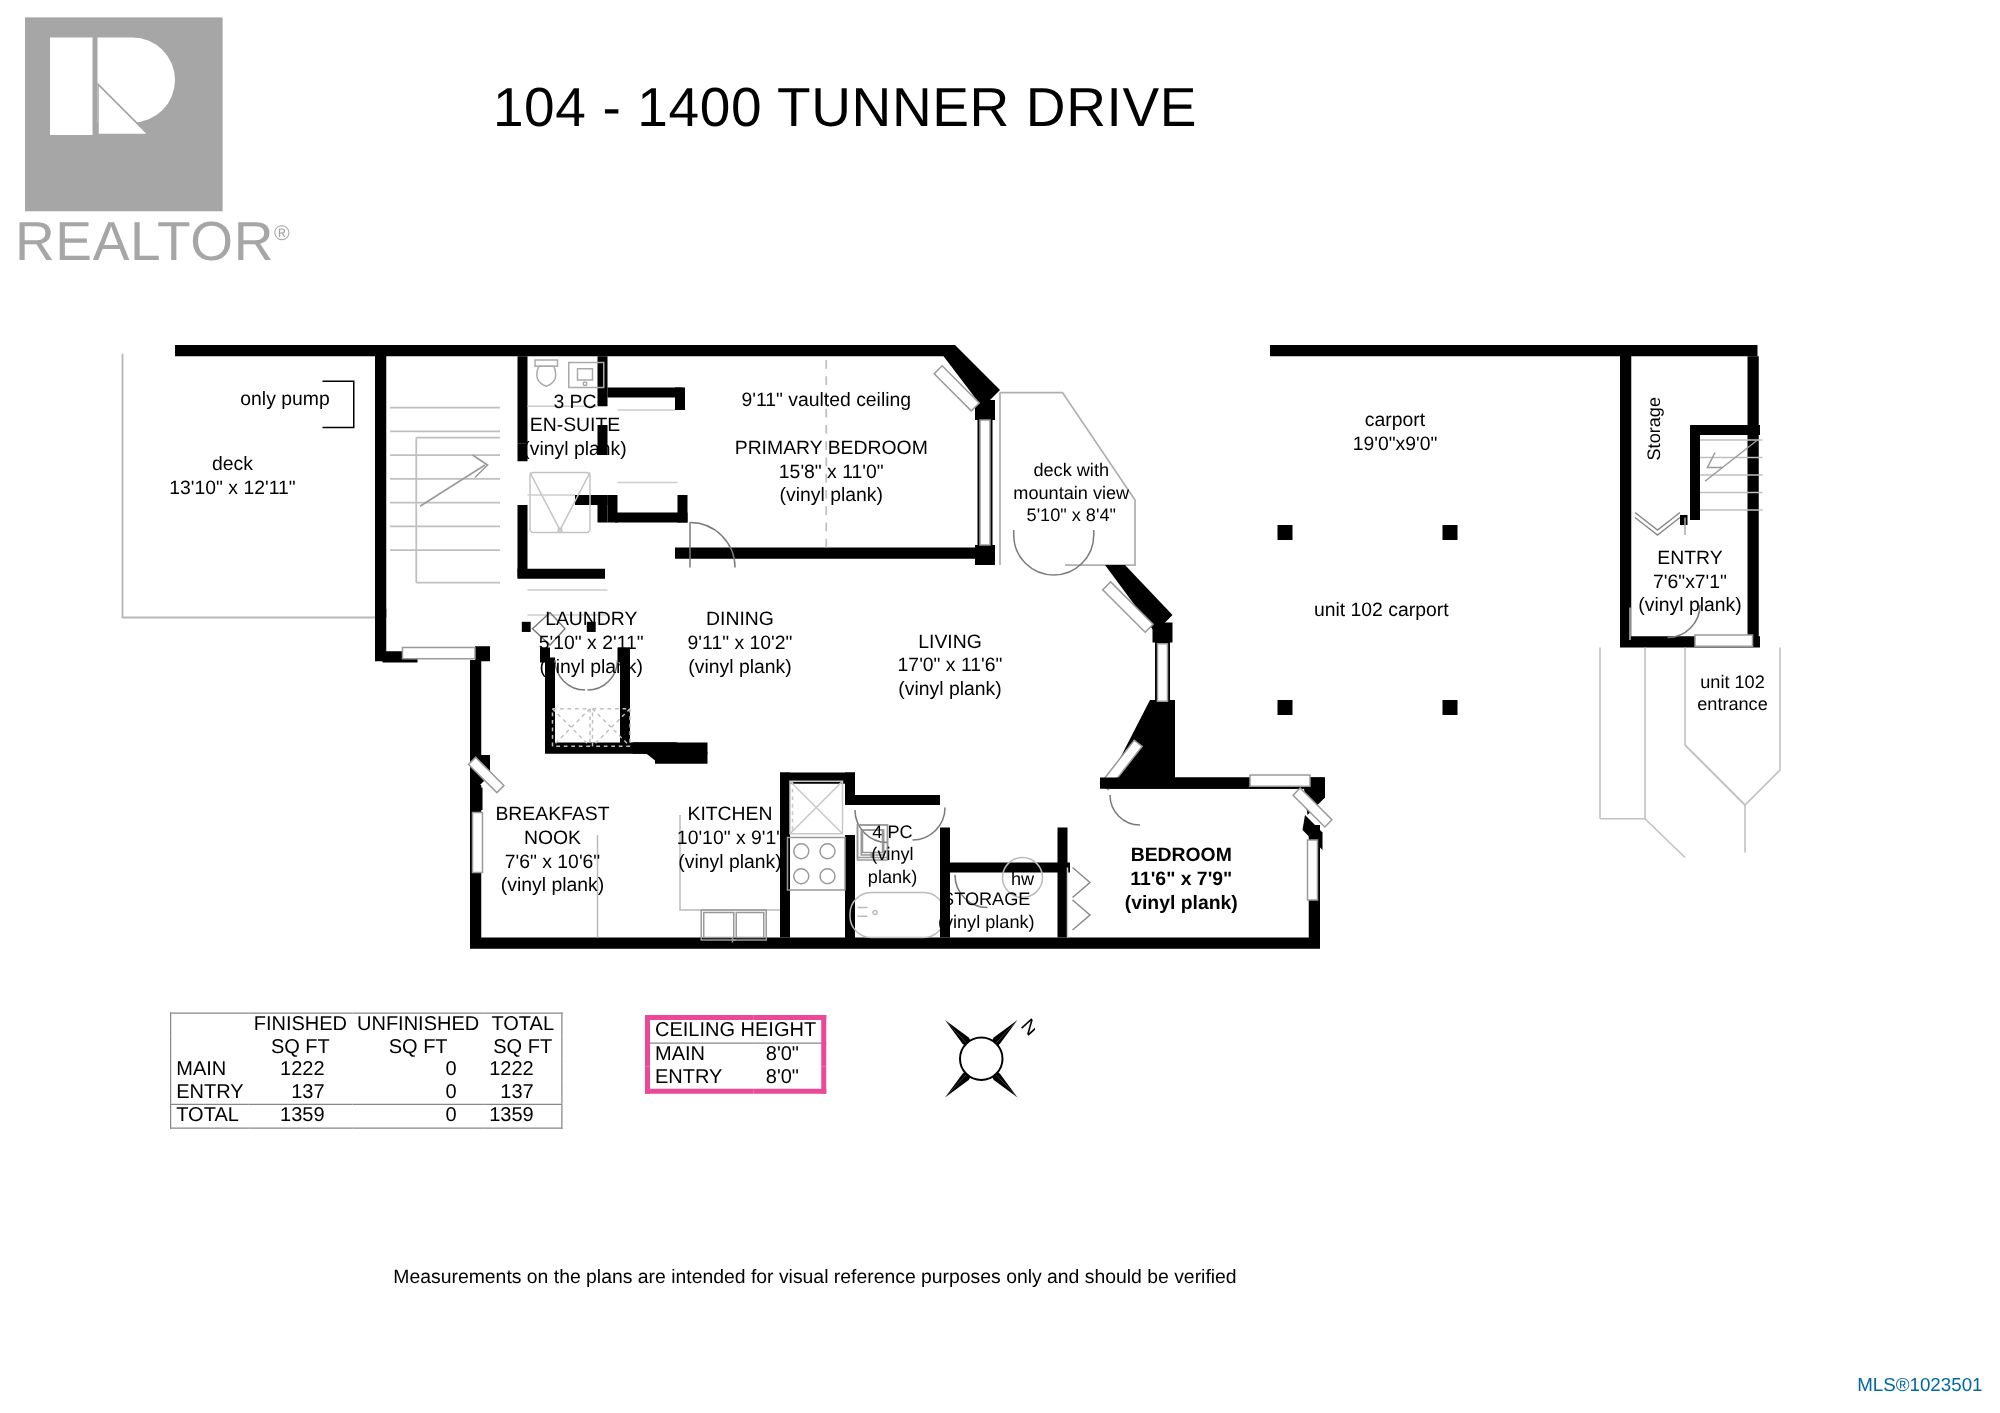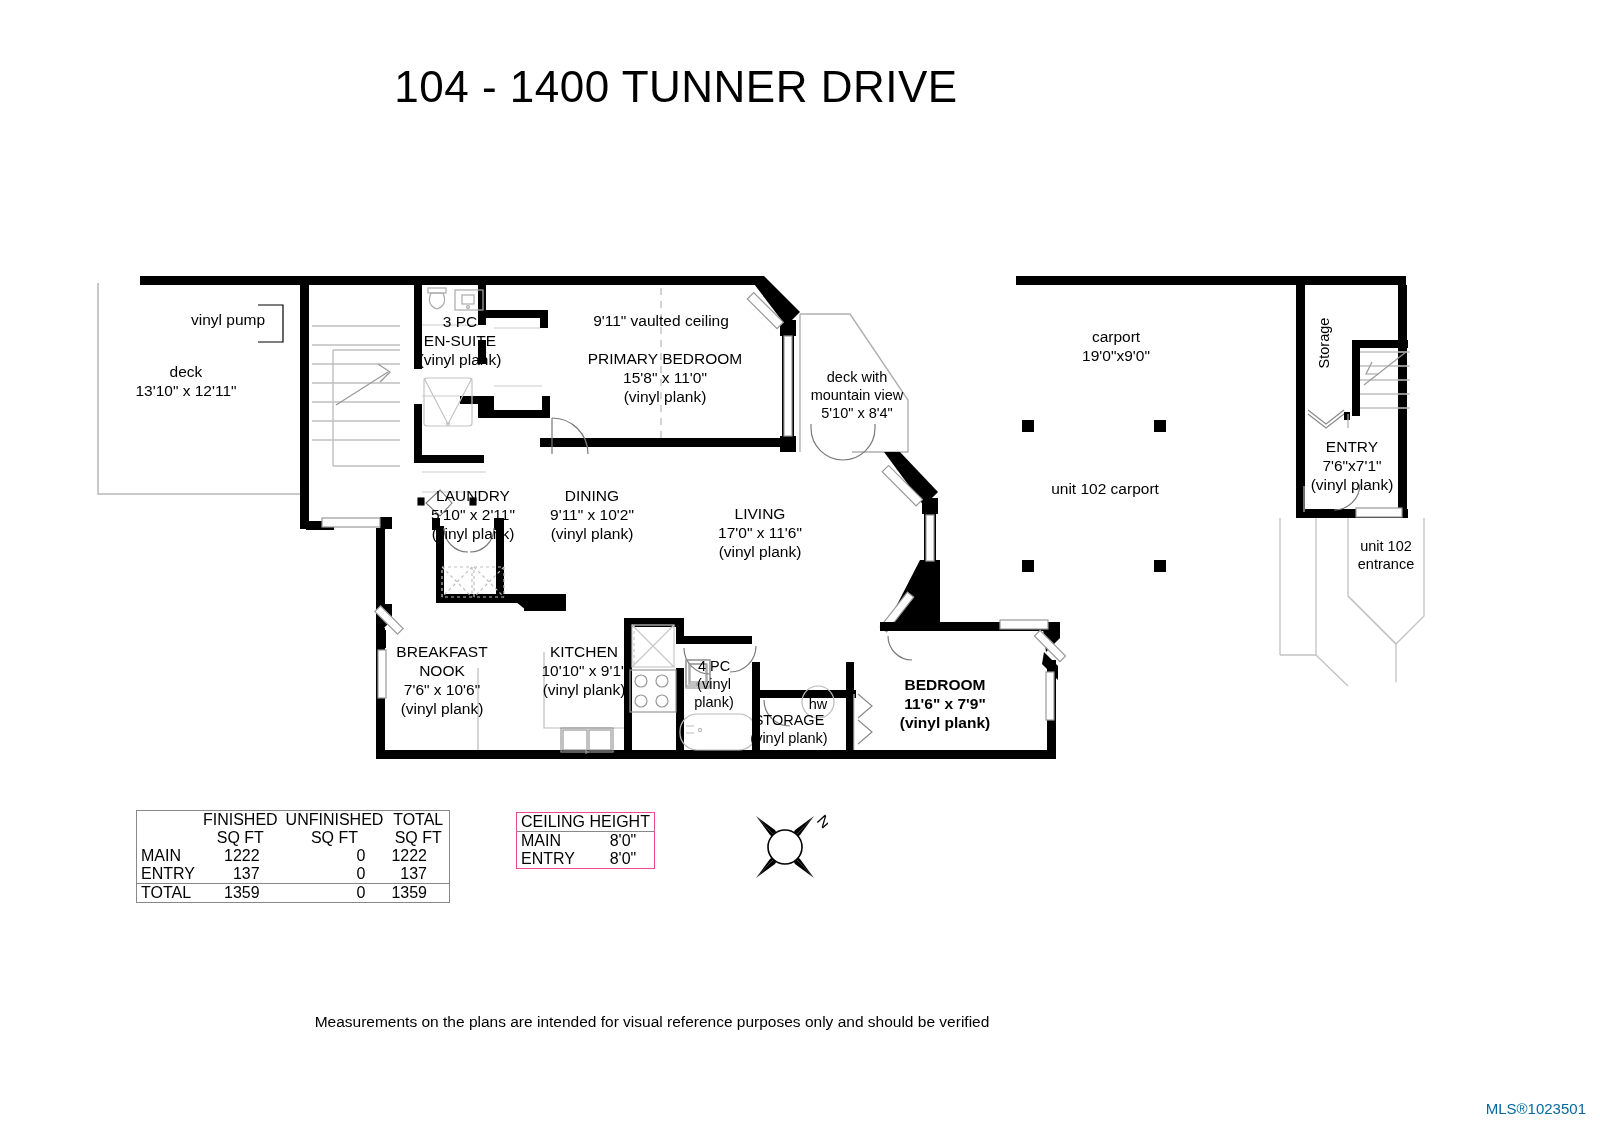--- a/index.html
+++ b/index.html
@@ -112,21 +112,21 @@
     width: 300px;
   }
   #area-table td.hdr { text-align: center; }
   #area-table td.rowlabel { text-align: left; }
   #area-table td.num { text-align: right; padding-right: 22px; }
   #area-table tr.total-row td { border-top: 1px solid #888; }
 
   #ceiling-table {
     left: 516px;
     top: 812px;
-    border: 1px solid #ec4899;
+    border: 4px solid #ec4899;
     width: 117px;
   }
   #ceiling-table td.chdr { text-align: left; border-bottom: 1px solid #888; }
   #ceiling-table td.clabel { text-align: left; }
   #ceiling-table td.cval { text-align: left; padding-left: 10px; }
 
   
   #compass {
     position: absolute;
     left: 742px;
@@ -152,20 +152,32 @@
     font-size: 15px;
     color: #0369a1;
     white-space: nowrap;
   }
 </style>
 </head>
 <body>
 
 <div id="root">
 
+  <div id="realtor-logo">
+    <div id="realtor-mark">
+      <svg width="158" height="155" viewBox="0 0 158 155">
+        <rect x="0" y="0" width="158" height="155" fill="#a6a6a6"></rect>
+        <rect x="20" y="16" width="34" height="78" fill="#ffffff"></rect>
+        <path d="M58 16 L86 16 A34 34 0 0 1 86 84 L58 84 Z" fill="#ffffff"></path>
+        <path d="M58 52 L58 94 L100 94 Z" fill="#a6a6a6"></path>
+        <path d="M59 55 L97 93 L59 93 Z" fill="#ffffff"></path>
+      </svg>
+    </div>
+    <div id="realtor-word"><span>REALTOR</span><sup>®</sup></div>
+  </div>
 
   <div id="plan-title">104 - 1400 TUNNER DRIVE</div>
 
   <svg id="plan-canvas" viewBox="0 0 1600 1130">
     <g fill="none" stroke="#000">
 
       <g stroke="#b8b8b8" stroke-width="1.5" fill="none">
         <path d="M98 283 L98 494 L300 494"></path>
       </g>
       <g stroke="#000" stroke-width="1.2" fill="none">
@@ -470,21 +482,21 @@
         <path d="M1280 655 L1316 655 L1316 518"></path>
         <path d="M1348 518 L1348 596 L1396 644 L1424 616 L1424 518"></path>
         <path d="M1348 596 L1396 644"></path>
         <path d="M1396 644 L1396 682"></path>
         <path d="M1316 655 L1348 686"></path>
       </g>
     </g>
   </svg>
 
   <div class="lbl" style="left:228px; top:310px;">
-    <div>vinyl pump</div>
+    <div>only pump</div>
   </div>
 
   <div class="lbl" style="left:186px; top:362px;">
     <div>deck</div>
     <div>13'10" x 12'11"</div>
   </div>
 
   <div class="lbl" style="left:460px; top:312px;">
     <div>3 PC</div>
     <div>EN-SUITE</div>

